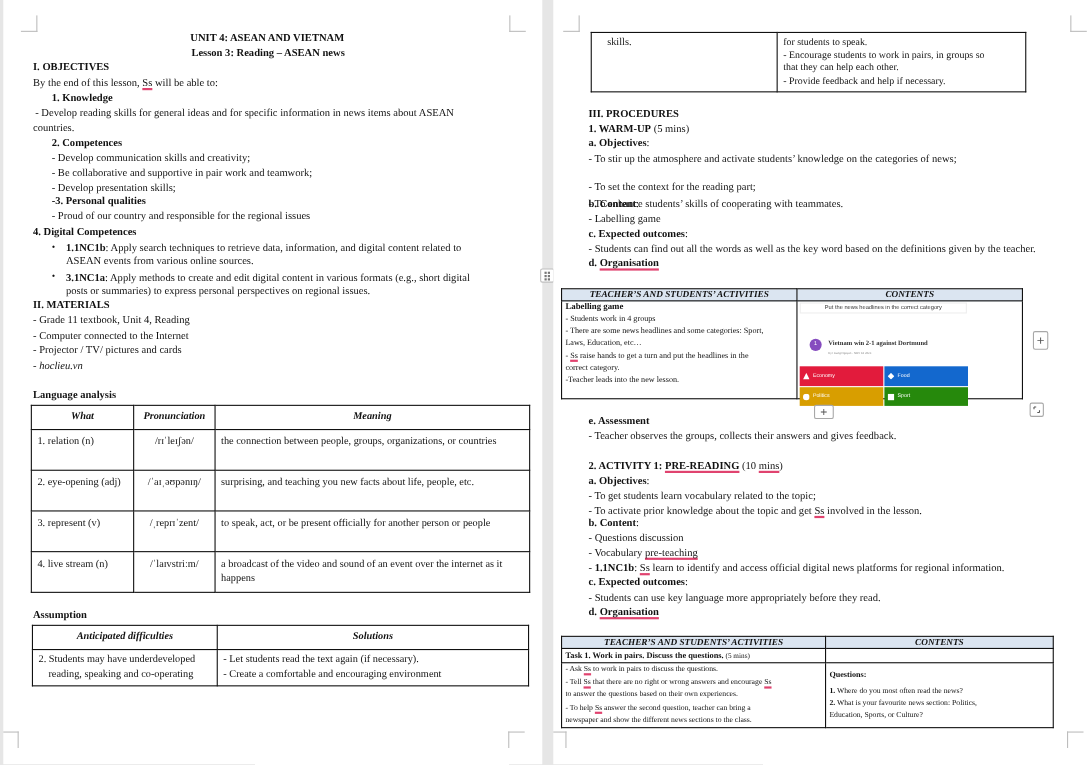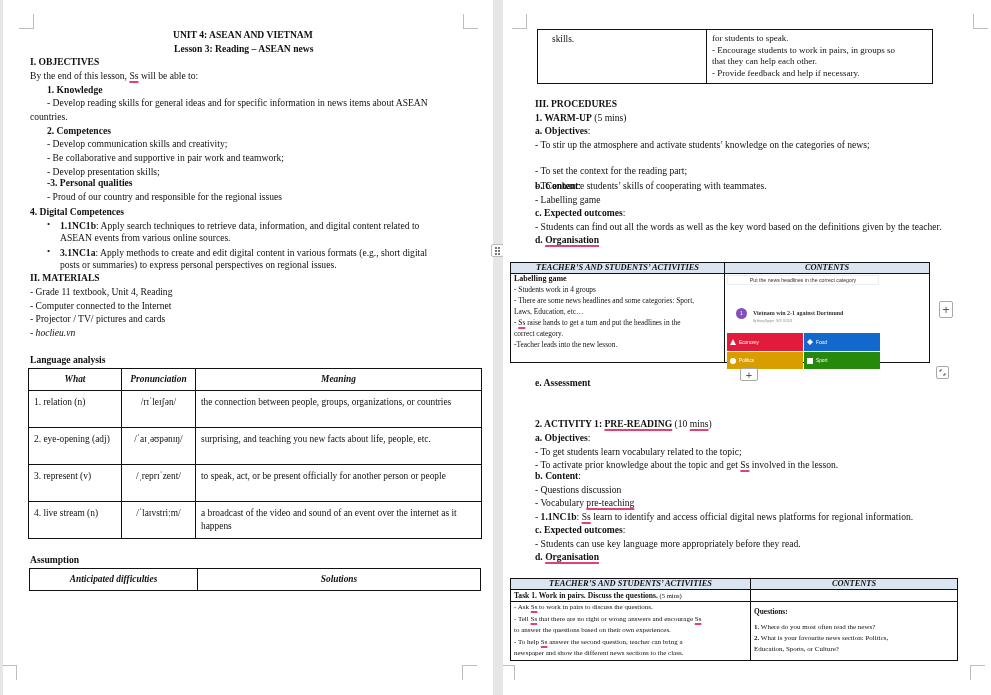--- a/index.html
+++ b/index.html
@@ -54,21 +54,21 @@
   <div class="corner c-bl" style="left:-1px;top:665px;"></div>
   <div class="corner c-br" style="left:459px;top:665px;"></div>
 
   <div class="abs t b" style="left:170px;top:28px;">UNIT 4: ASEAN AND VIETNAM</div>
   <div class="abs t b" style="left:171px;top:42px;">Lesson 3: Reading – ASEAN news</div>
 
   <div class="abs t b" style="left:27px;top:55px;">I. OBJECTIVES</div>
   <div class="abs t" style="left:27px;top:69px;"><span>By the end of this lesson, </span><span class="squig">Ss</span><span> will be able to:</span></div>
 
   <div class="abs t b" style="left:44px;top:83px;">1. Knowledge</div>
-  <div class="abs t" style="left:44px;top:96px;">- Develop reading skills for general ideas and for specific information in news items about ASEAN</div>
+  <div class="abs t" style="left:29px;top:96px;">- Develop reading skills for general ideas and for specific information in news items about ASEAN</div>
   <div class="abs t" style="left:27px;top:110px;">countries.</div>
 
   <div class="abs t b" style="left:44px;top:124px;">2. Competences</div>
   <div class="abs t" style="left:44px;top:137px;">- Develop communication skills and creativity;</div>
   <div class="abs t" style="left:44px;top:151px;">- Be collaborative and supportive in pair work and teamwork;</div>
   <div class="abs t" style="left:44px;top:165px;">- Develop presentation skills;</div>
   <div class="abs t b" style="left:44px;top:176px;">-3. Personal qualities</div>
   <div class="abs t" style="left:44px;top:190px;">- Proud of our country and responsible for the regional issues</div>
 
   <div class="abs t b" style="left:27px;top:205px;">4. Digital Competences</div>
@@ -115,20 +115,30 @@
     </tr>
   </tbody>
     </table>
 
   <div class="abs t b" style="left:27px;top:553px;">Assumption</div>
   <table class="as" style="left:26px;top:568px;width:452px;">
     <tbody>
         <tr>
       <th style="width:168px;">Anticipated difficulties</th>
       <th>Solutions</th>
+    </tr>
+    <tr style="height:33px;">
+      <td>
+            <div>2. Students may have underdeveloped</div>
+            <div style="padding-left:9px;">reading, speaking and co-operating</div>
+          </td>
+      <td>
+            <div>- Let students read the text again (if necessary).</div>
+            <div>- Create a comfortable and encouraging environment</div>
+          </td>
     </tr>
   </tbody>
     </table>
 </div>
 
 <div class="handle">
     <span></span>
     <span></span>
     <span></span>
     <span></span>
@@ -222,20 +232,21 @@
 
   <div class="float-btn" style="left:436px;top:301px;width:14px;height:17px;font-size:12px;">+</div>
   <div class="float-btn" style="left:237px;top:368px;width:18px;height:13px;font-size:11px;">+</div>
   <div class="float-btn" style="left:433px;top:366px;width:13px;height:13px;">
     <svg width="7" height="7" viewBox="0 0 7 7">
         <path d="M1 1 H3 M1 1 V3 M6 6 H4 M6 6 V4" stroke="#555" stroke-width="1" fill="none"></path>
       </svg>
   </div>
 
   <div class="abs t b" style="left:32px;top:376px;">e. Assessment</div>
+  <div class="abs t" style="left:32px;top:390px;">- Teacher observes the groups, collects their answers and gives feedback.</div>
 
   <div class="abs t" style="left:32px;top:417px;"><span class="b">2. ACTIVITY 1: </span><span class="b squig">PRE-READING</span><span> (10 </span><span class="squig">mins</span><span>)</span></div>
   <div class="abs t" style="left:32px;top:431px;"><span class="b">a. Objectives</span>:</div>
   <div class="abs t" style="left:32px;top:445px;">- To get students learn vocabulary related to the topic;</div>
   <div class="abs t" style="left:32px;top:458px;"><span>- To activate prior knowledge about the topic and get </span><span class="squig">Ss</span><span> involved in the lesson.</span></div>
   <div class="abs t" style="left:32px;top:469px;"><span class="b">b. Content</span>:</div>
   <div class="abs t" style="left:32px;top:483px;">- Questions discussion</div>
   <div class="abs t" style="left:32px;top:496px;"><span>- Vocabulary </span><span class="squig">pre-teaching</span></div>
   <div class="abs t" style="left:32px;top:510px;"><span>- </span><span class="b">1.1NC1b</span><span>: </span><span class="squig">Ss</span><span> learn to identify and access official digital news platforms for regional information.</span></div>
   <div class="abs t" style="left:32px;top:523px;"><span class="b">c. Expected outcomes</span>:</div>

